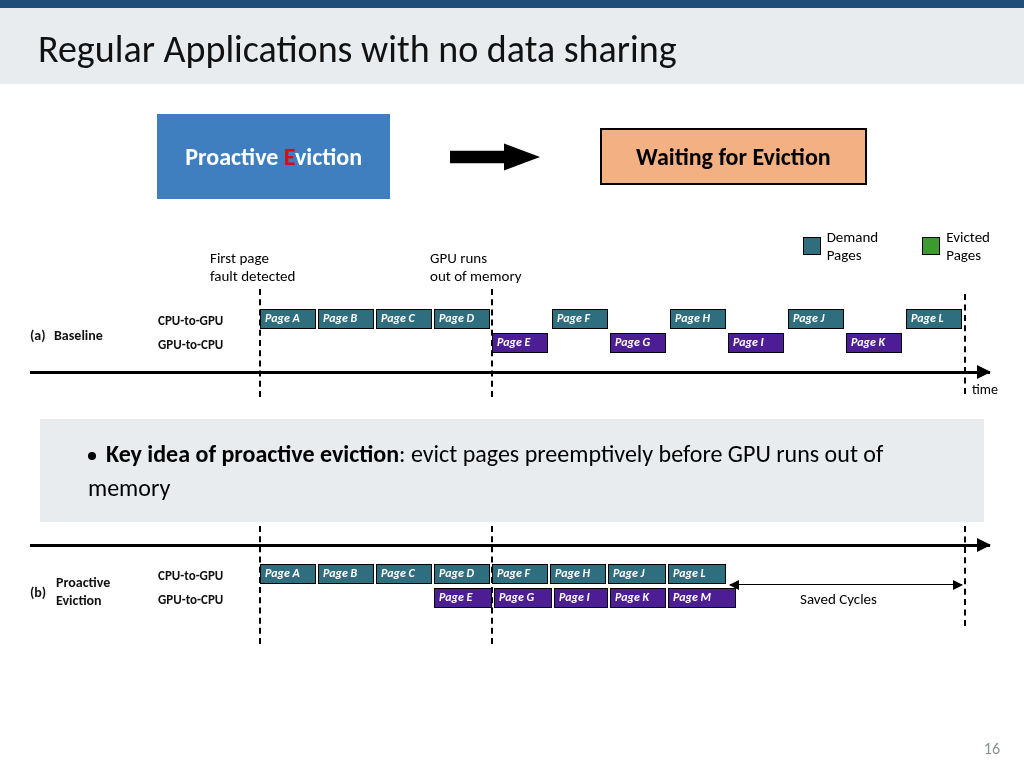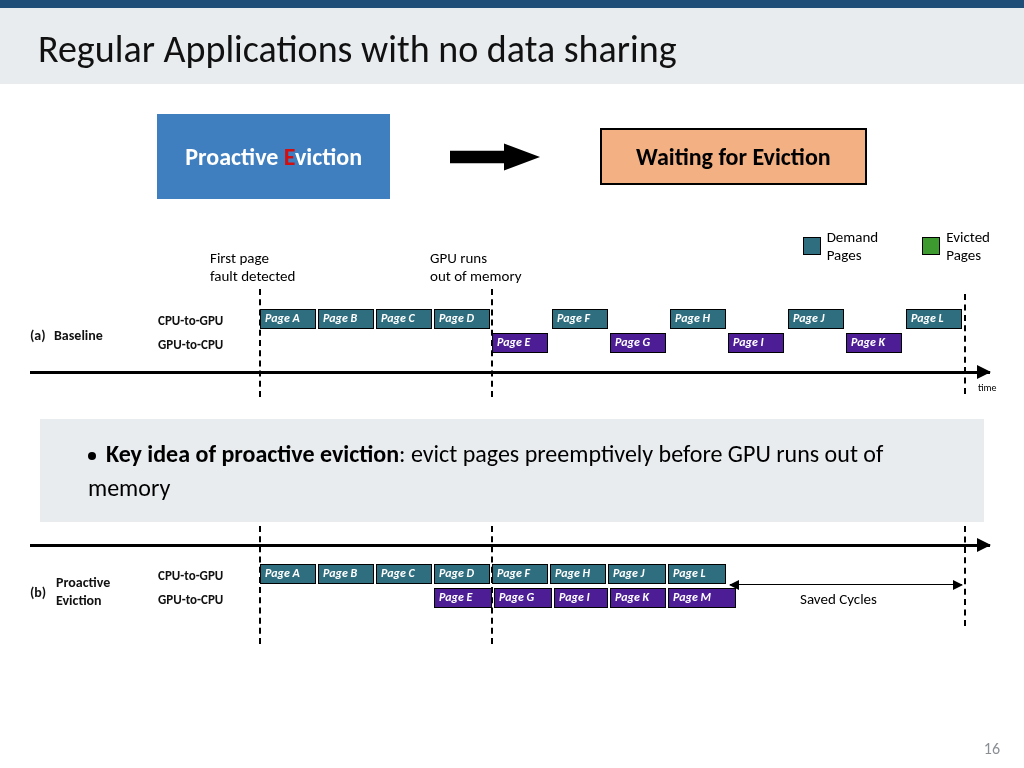--- a/index.html
+++ b/index.html
@@ -23,21 +23,21 @@
   .timeline-area { position: relative; margin-top: 60px; height: 160px; }
   .tlabel { position: absolute; font-size: 15px; text-align: left; line-height: 1.2; }
   .vdash { position: absolute; border-left: 2px dashed #000; }
   .rowlbl { position: absolute; font-size: 14px; font-weight: bold; color: #111; }
   .sublbl { position: absolute; font-size: 15px; font-weight: bold; color: #111; }
   .page { position: absolute; height: 20px; font-size: 12px; font-style: italic; font-weight: bold; color: #fff; border: 1px solid #000; padding: 1px 4px 0; white-space: nowrap; }
   .p-demand { background: #2f6e7e; }
   .p-evict { background: #4c1d95; }
   .axis { position: absolute; height: 3px; background: #000; }
   .axis::after { content: ""; position: absolute; right: -1px; top: -6px; border-left: 14px solid #000; border-top: 7.5px solid transparent; border-bottom: 7.5px solid transparent; }
-  .time-txt { position: absolute; font-size: 10px; margin-left: 6px; }
+  .time-txt { position: absolute; font-size: 14px; }
   .key-band { background: #e8ecef; margin: 0 10px; padding: 18px 48px; font-size: 24px; line-height: 1.4; }
   .key-band .b { font-weight: bold; }
   .bullet { display: inline-block; width: 8px; height: 8px; background: #000; border-radius: 50%; margin-right: 10px; vertical-align: middle; }
   .timeline-area2 { position: relative; height: 130px; margin-top: 4px; }
   .saved-arrow { position: absolute; height: 1px; background: #000; }
   .saved-arrow::before, .saved-arrow::after { content: ""; position: absolute; top: -4.5px; border-top: 5px solid transparent; border-bottom: 5px solid transparent; }
   .saved-arrow::before { left: -1px; border-right: 10px solid #000; }
   .saved-arrow::after { right: -1px; border-left: 10px solid #000; }
   .slidenum { position: absolute; right: 24px; bottom: 10px; color: #8a8f94; font-size: 16px; }
 </style>

